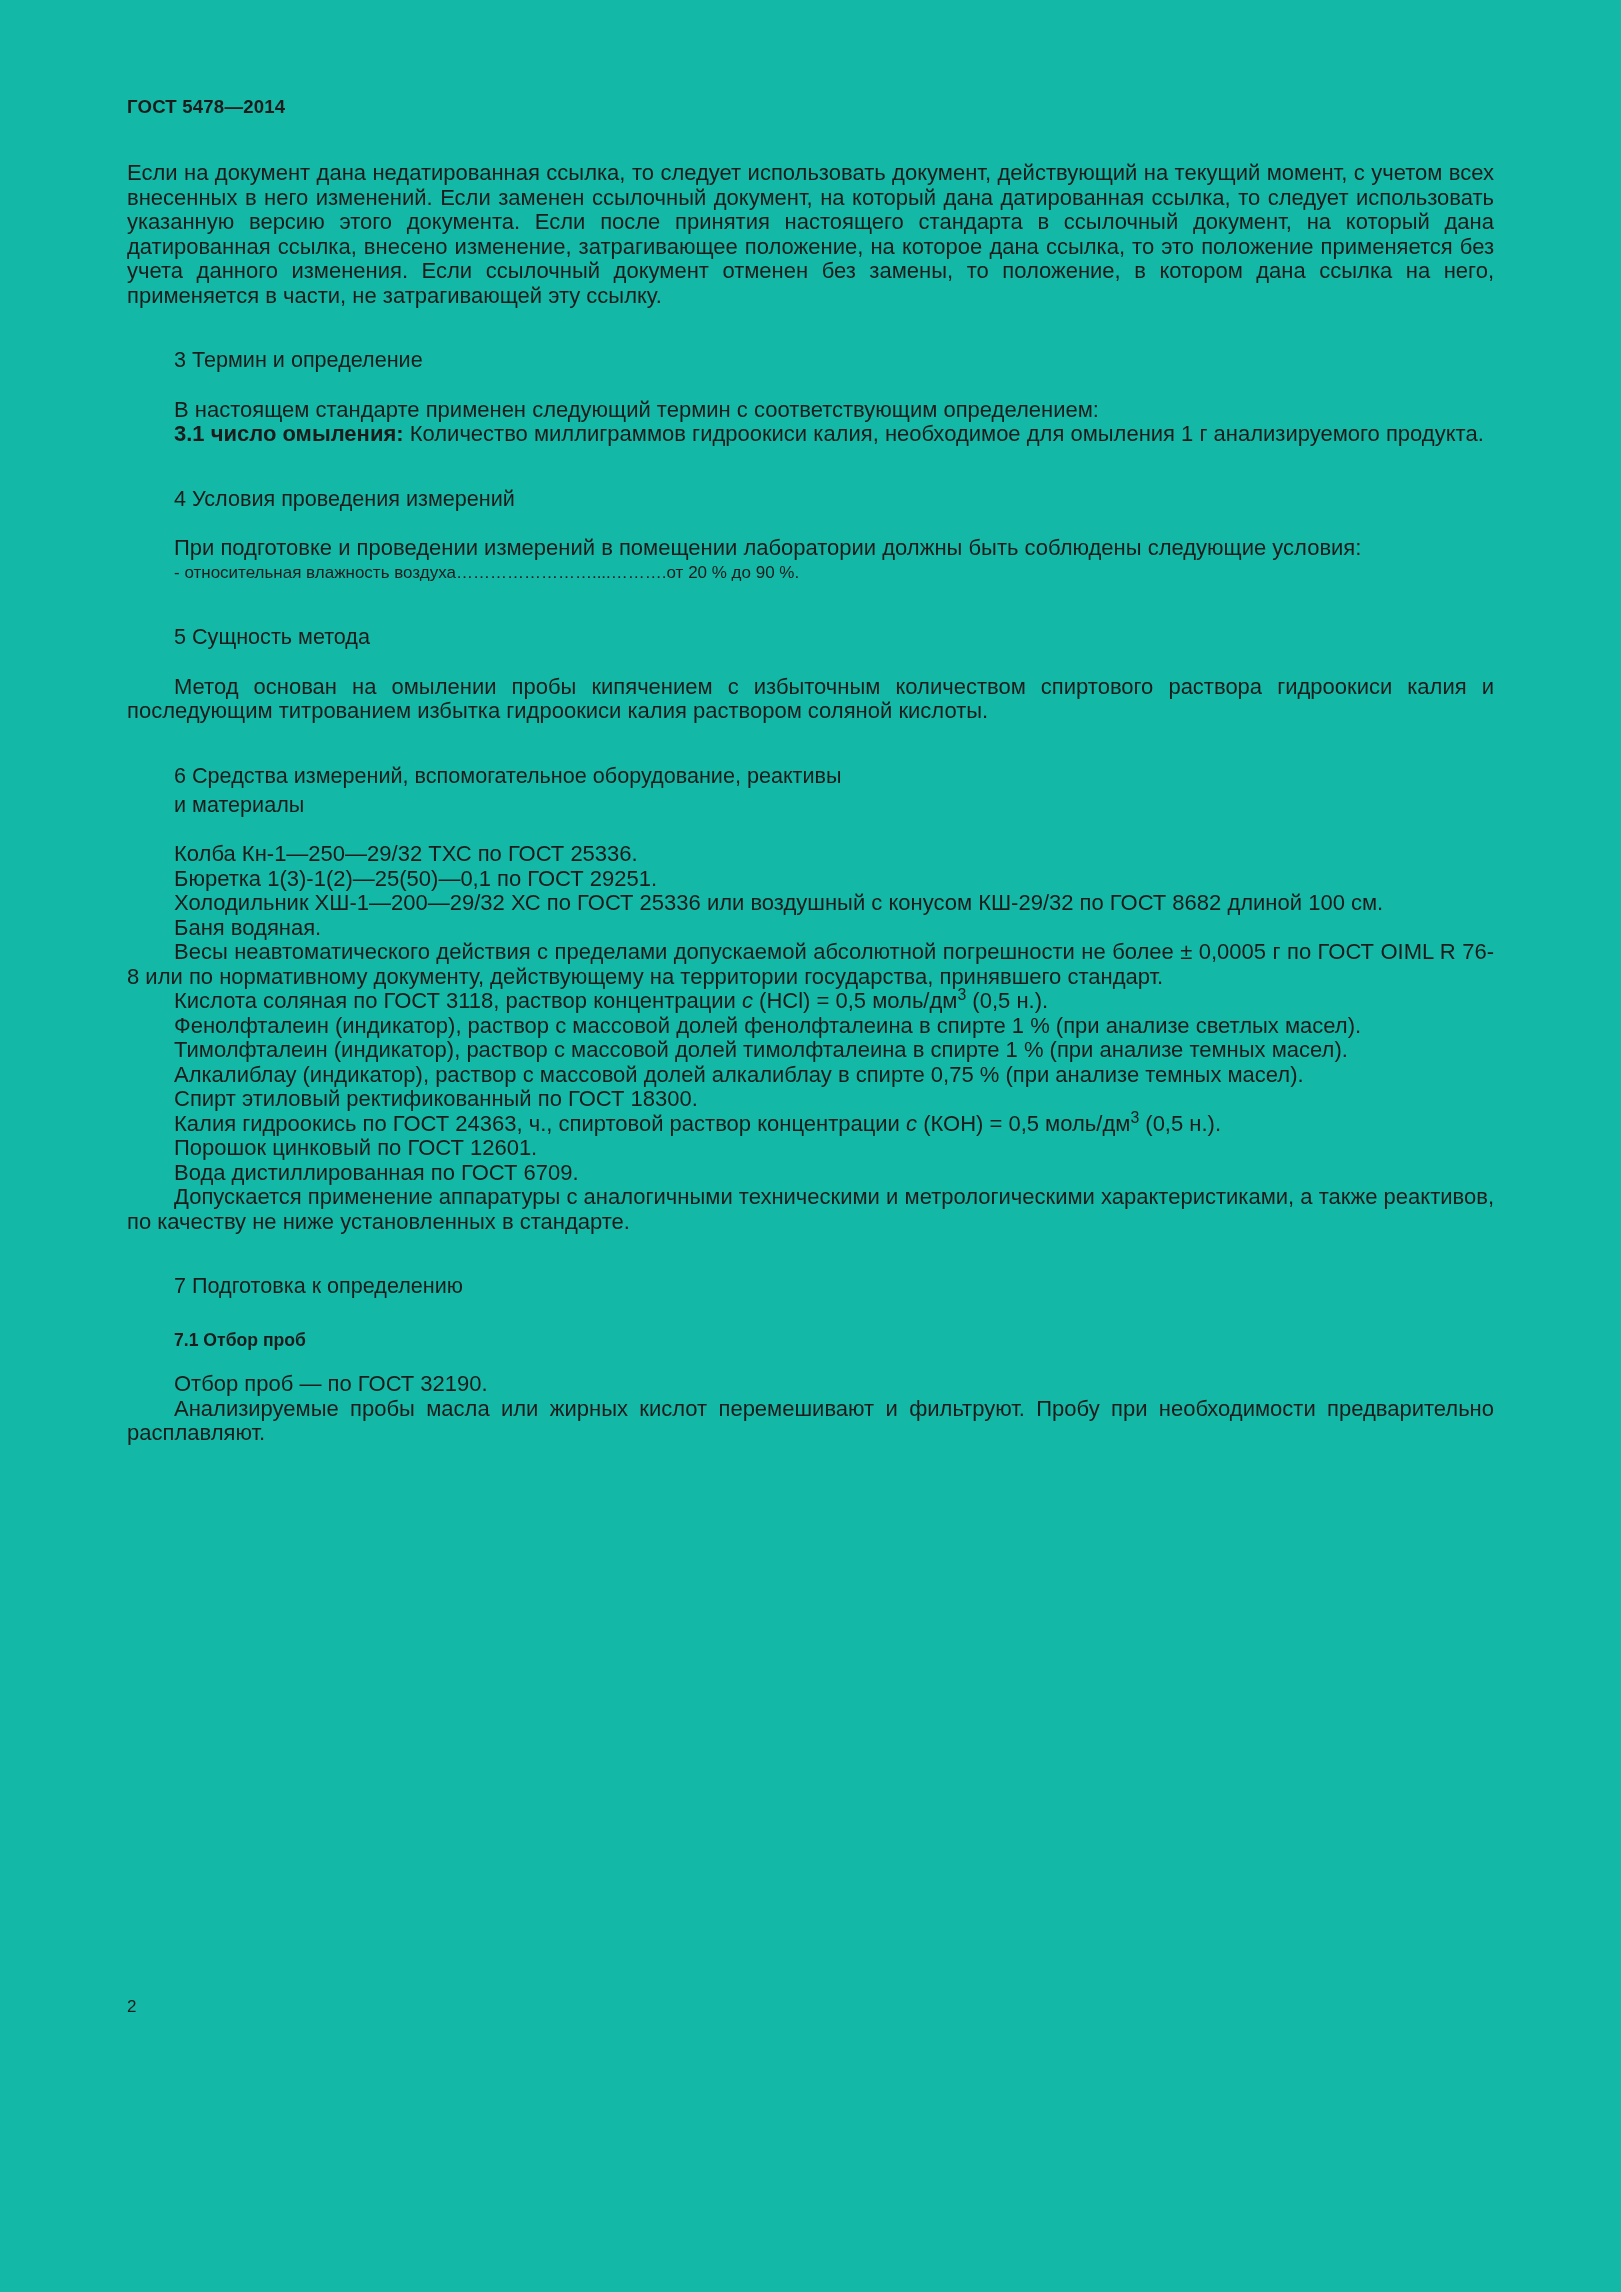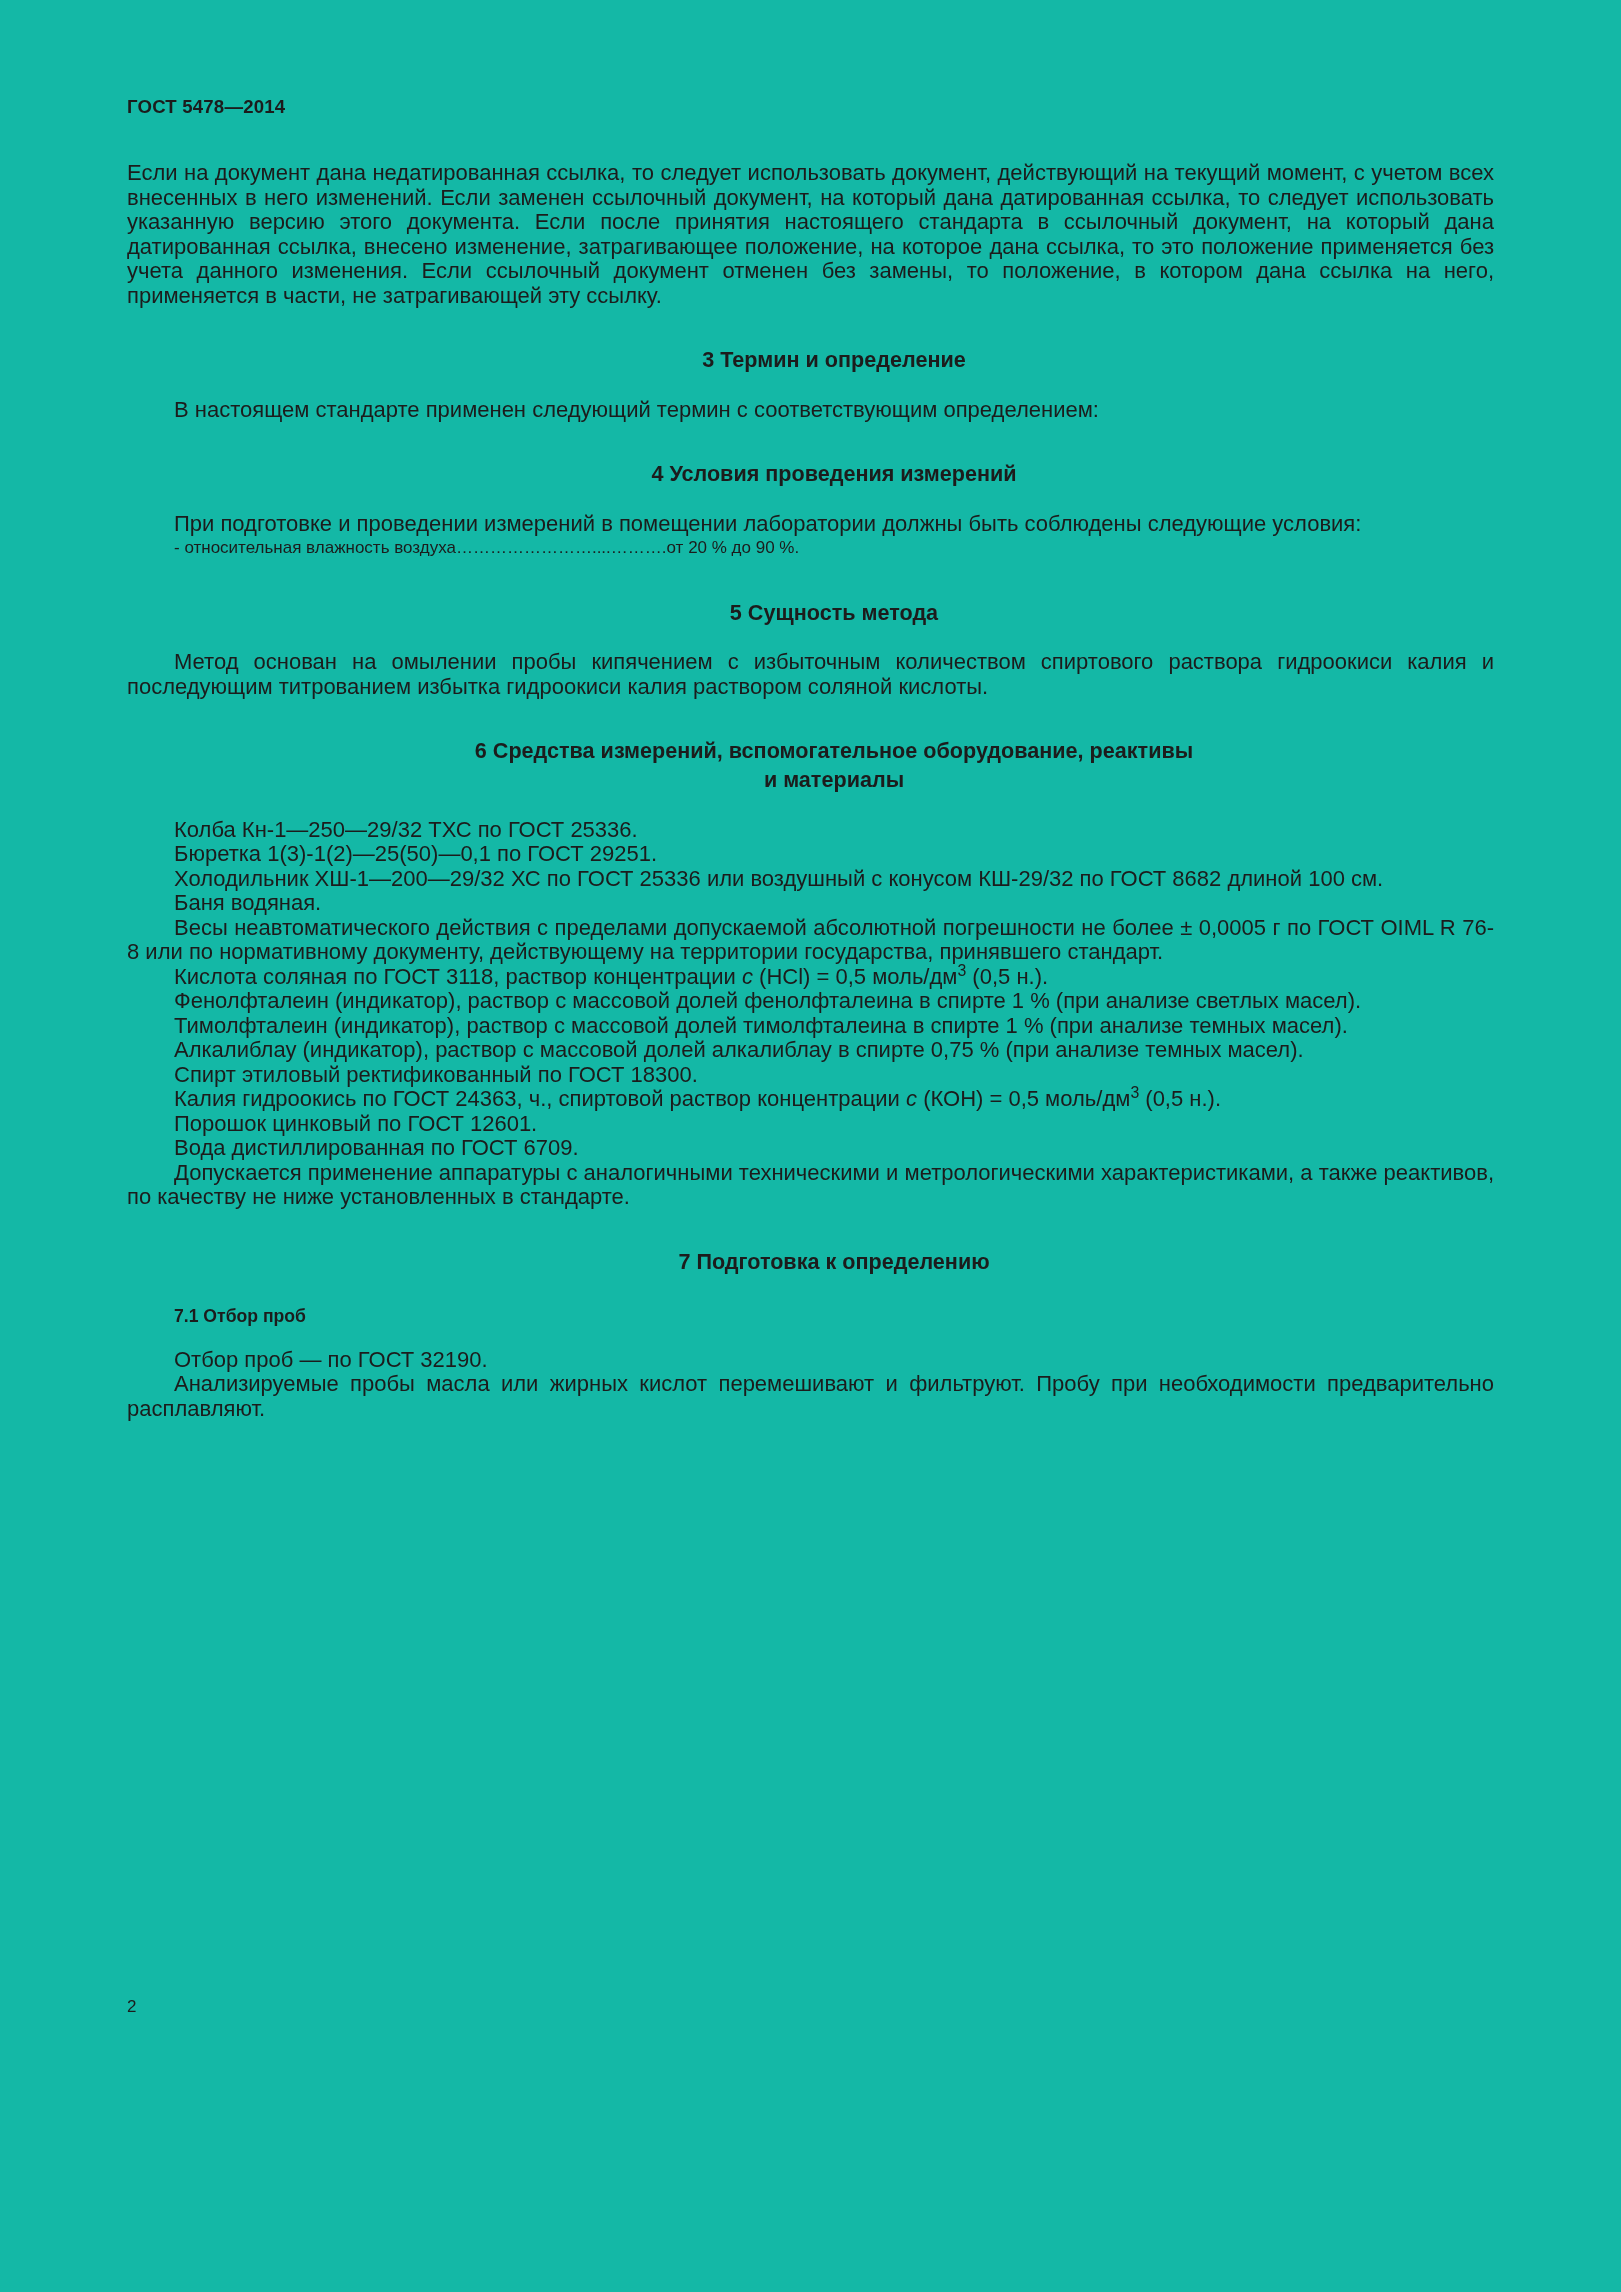--- a/index.html
+++ b/index.html
@@ -34,25 +34,24 @@
     margin: 0;
     font-size: 22px;
     line-height: 24.5px;
     text-align: justify;
     text-indent: 47px;
   }
   p.no-indent { text-indent: 0; }
   .h-section {
     font-size: 21.6px;
     line-height: 29px;
-    font-weight: bold;
+    font-weight: normal;
     margin: 37px 0 23.5px 0;
     padding-left: 47px;
     white-space: pre-line;
-    text-align: center;
   }
   .h-sub {
     font-size: 17.6px;
     line-height: 23.5px;
     font-weight: bold;
     margin: 29px 0 19.6px 0;
     padding-left: 47px;
   }
   p.list-line {
     margin: 0;
@@ -81,20 +80,21 @@
 
 <div class="page">
 
   <div class="doc-header">ГОСТ 5478—2014</div>
 
   <p class="para no-indent">Если на документ дана недатированная ссылка, то следует использовать документ, действующий на текущий момент, с учетом всех внесенных в него изменений. Если заменен ссылочный документ, на который дана датированная ссылка, то следует использовать указанную версию этого документа. Если после принятия настоящего стандарта в ссылочный документ, на который дана датированная ссылка, внесено изменение, затрагивающее положение, на которое дана ссылка, то это положение применяется без учета данного изменения. Если ссылочный документ отменен без замены, то положение, в котором дана ссылка на него, применяется в части, не затрагивающей эту ссылку.</p>
 
   <section>
     <div class="h-section">3 Термин и определение</div>
     <p class="para">В настоящем стандарте применен следующий термин с соответствующим определением:</p>
+    <p class="para"><span class="bold">3.1 число омыления:</span><span> Количество миллиграммов гидроокиси калия, необходимое для омыления 1 г анализируемого продукта.</span></p>
   </section>
 
   <section>
     <div class="h-section">4 Условия проведения измерений</div>
     <p class="para">При подготовке и проведении измерений в помещении лаборатории должны быть соблюдены следующие условия:</p>
     <p class="list-line">- относительная влажность воздуха……………………....……….от 20 % до 90 %.</p>
   </section>
 
   <section>
     <div class="h-section">5 Сущность метода</div>

